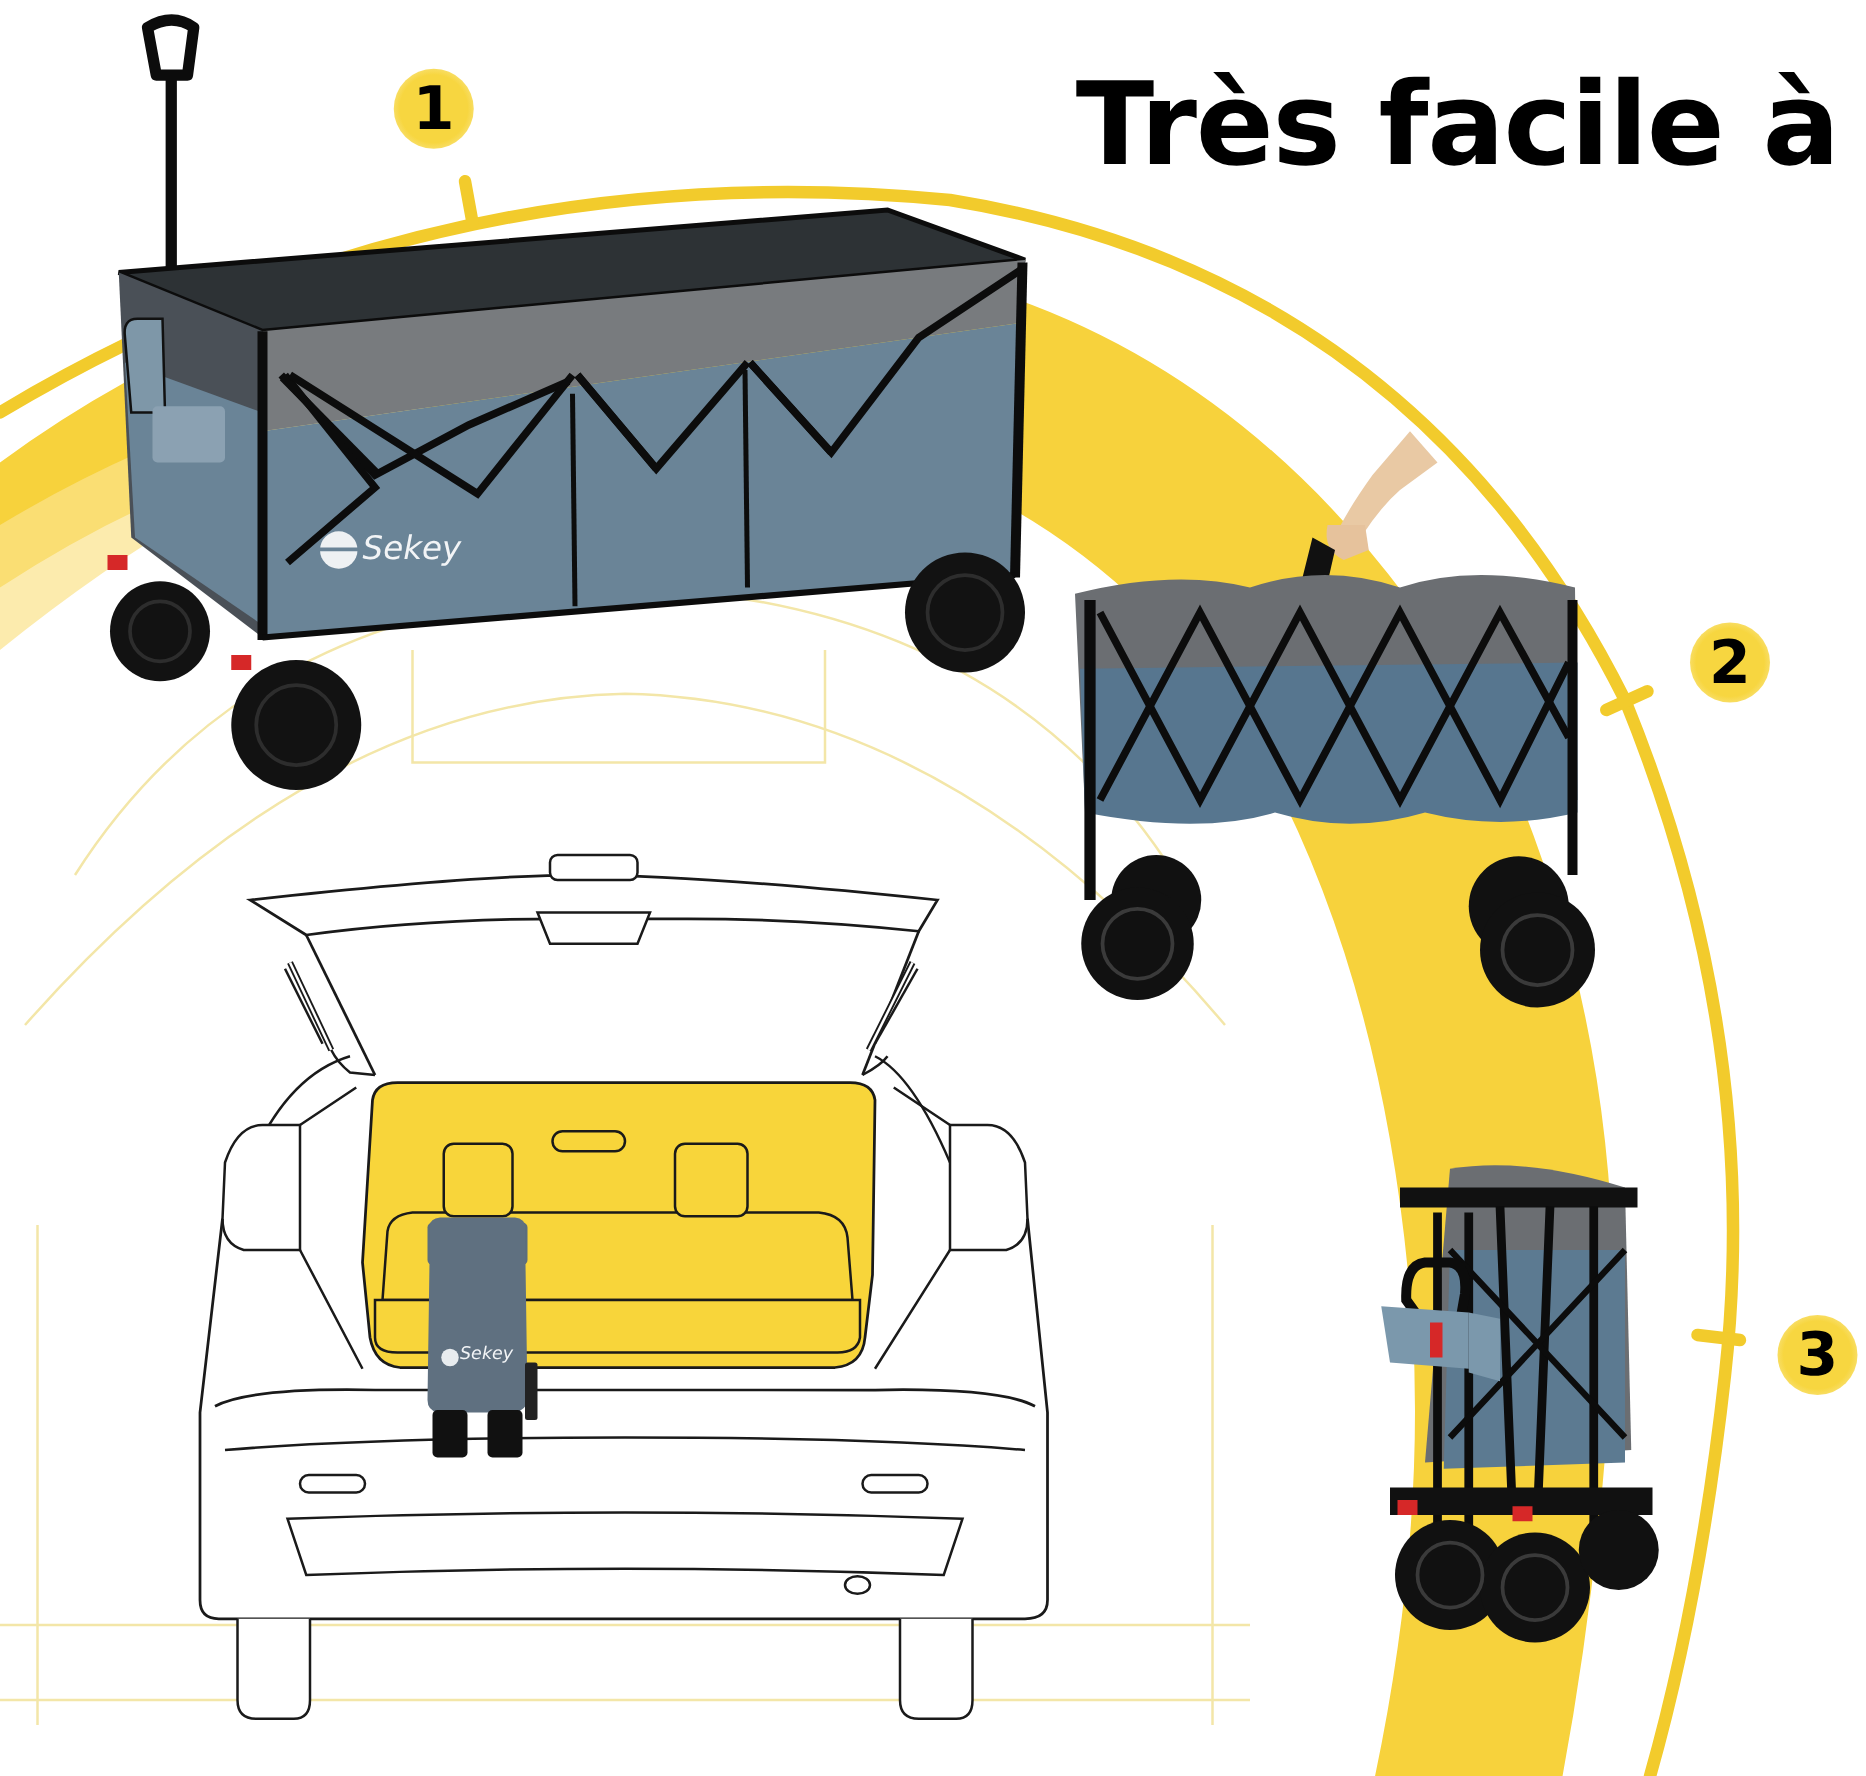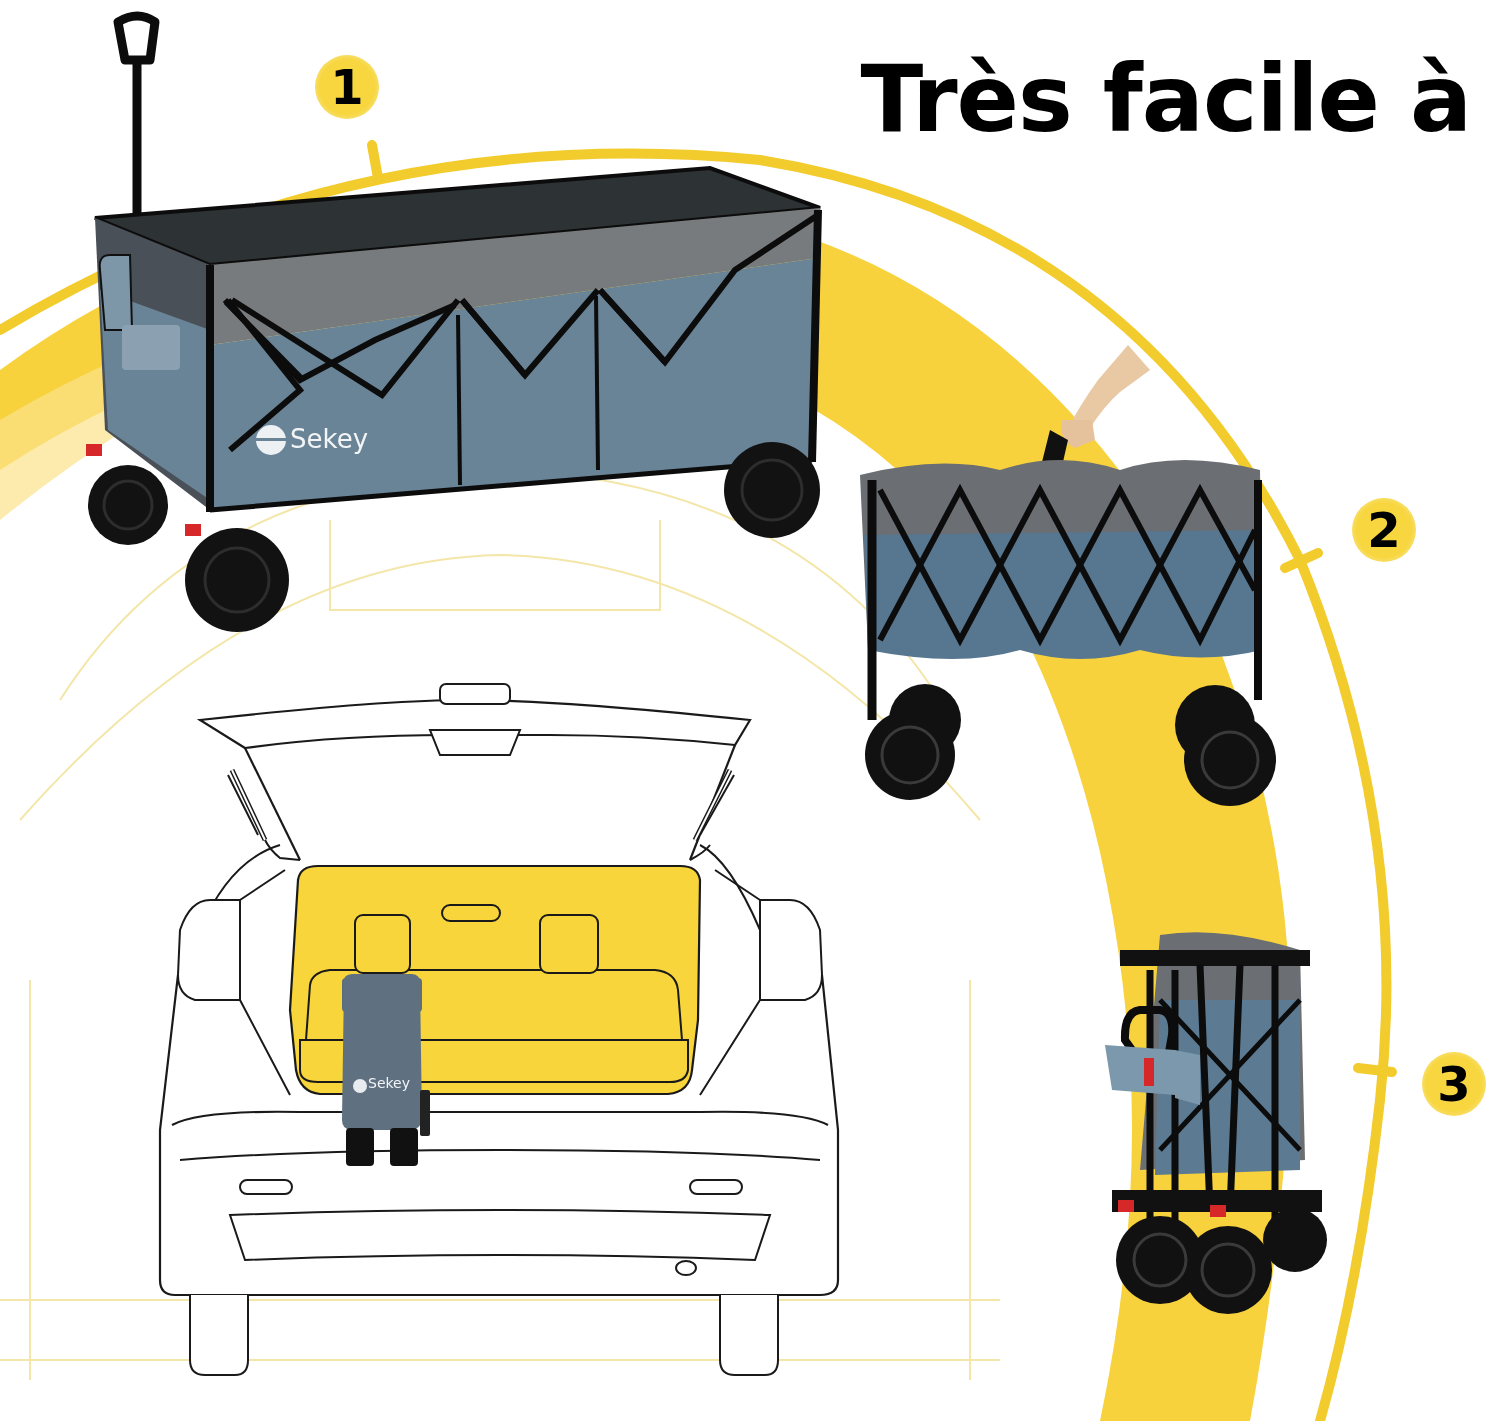--- a/index.html
+++ b/index.html
@@ -1,21 +1,21 @@
 <!DOCTYPE html>
 <html><head>
 <meta charset="utf-8">
 <style>
   html,body{margin:0;padding:0;background:#ffffff;}
   #stage{position:relative;width:1493px;height:1421px;overflow:hidden;background:#ffffff;font-family:"DejaVu Sans","Liberation Sans",sans-serif;}
   svg.layer{position:absolute;left:0;top:0;}
   .headline{position:absolute;right:22px;top:14px;text-align:center;color:#000;font-weight:bold;font-size:92px;line-height:108px;letter-spacing:-1px;font-family:"DejaVu Sans","Liberation Sans",sans-serif;margin-top:32px;}
   .headline span{display:block;}
   .step-badge{position:absolute;width:64px;height:64px;border-radius:50%;background:radial-gradient(circle,#f7d640 60%,#f9e27a 78%,rgba(255,255,255,0) 100%);display:flex;align-items:center;justify-content:center;font-weight:bold;font-size:48px;color:#000;font-family:"DejaVu Sans","Liberation Sans",sans-serif;}
-  .logo-text{position:absolute;color:#f2f4f6;font-family:"DejaVu Sans","Liberation Sans",sans-serif;}
+  .logo-text{position:absolute;color:#f2f4f6;font-style:italic;font-family:"DejaVu Sans","Liberation Sans",sans-serif;}
 </style>
 </head>
 <body>
 
 <div id="stage">
 
   <svg class="layer" width="1493" height="1421" viewBox="0 0 1493 1421">
 
     <g stroke="#f3e6a8" stroke-width="2" fill="none">
       <path d="M60 700 Q200 480 500 470 Q800 480 940 700"></path>

